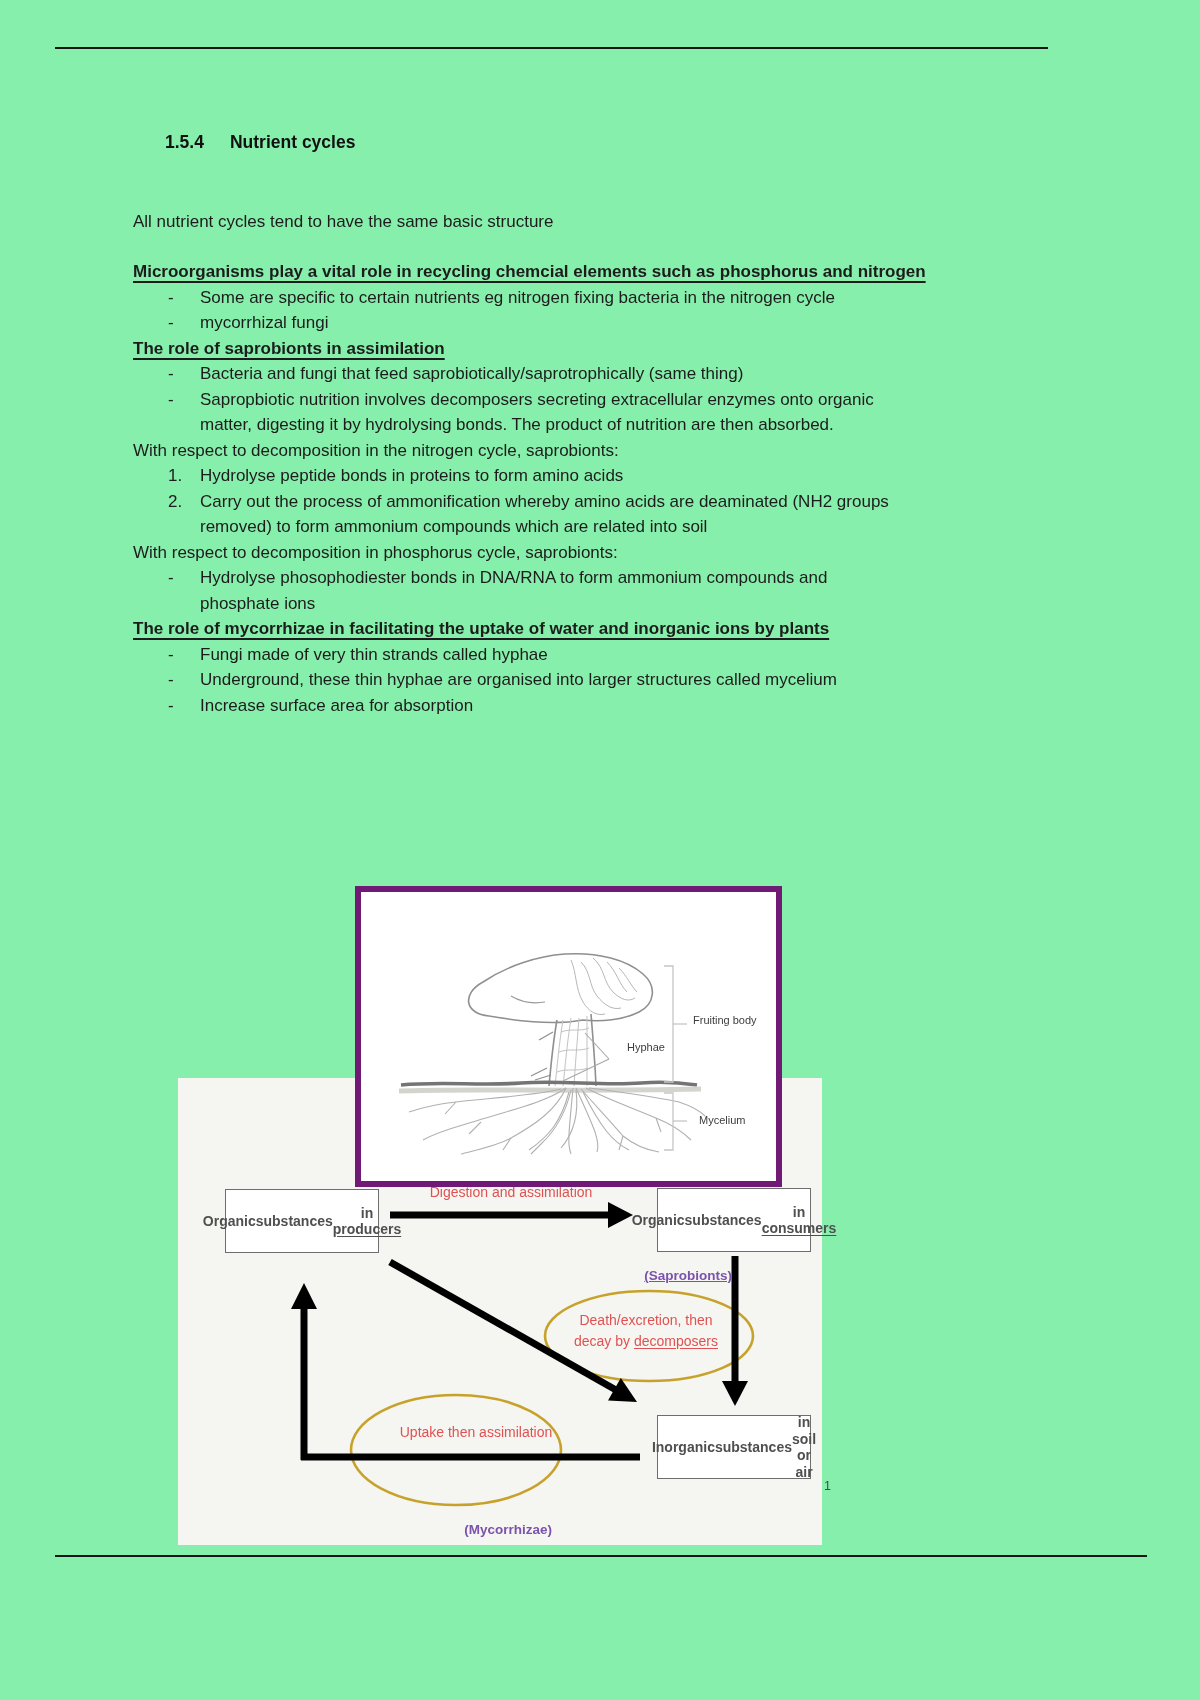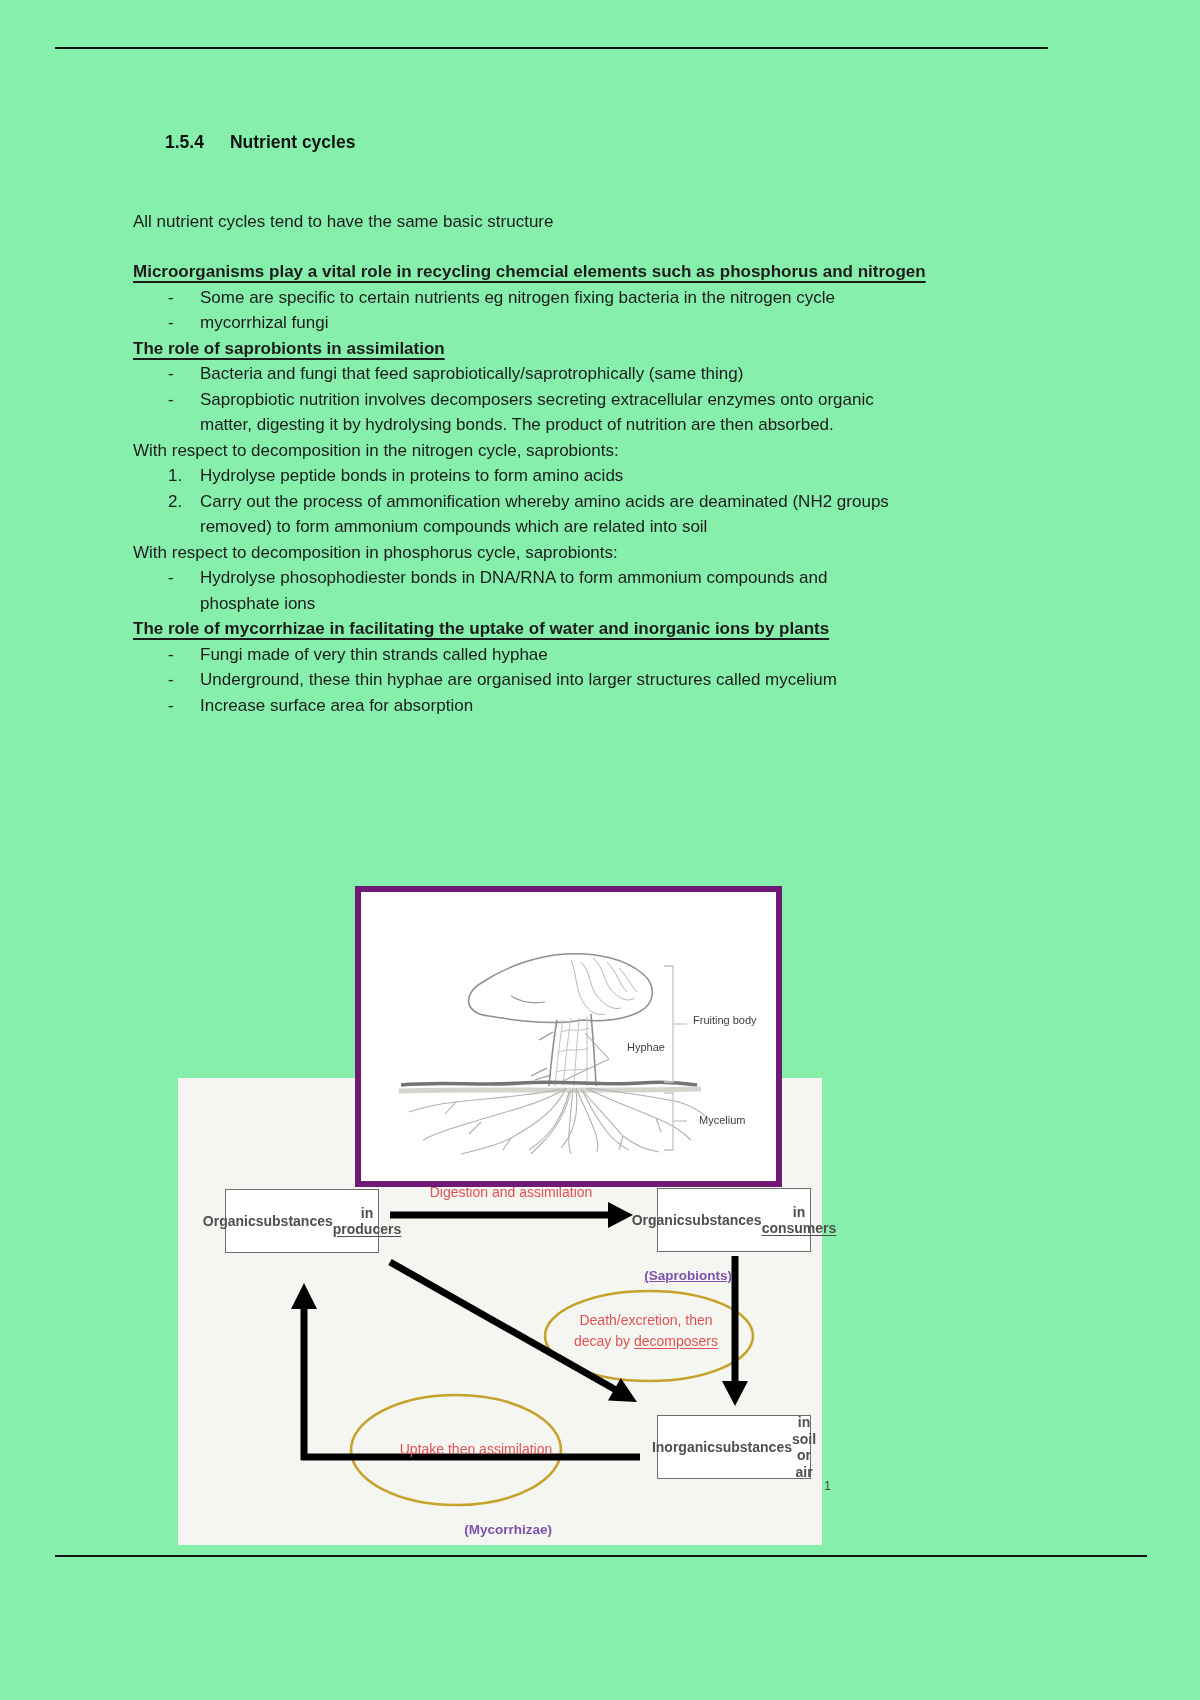--- a/index.html
+++ b/index.html
@@ -36,21 +36,21 @@
         font-size:14px;font-weight:bold;color:#4f4f4f;line-height:16.5px;text-align:center;}
   .cbox u, .diagram-red u{text-underline-offset:2px;}
   .box-producers{left:47px;top:111px;}
   .box-consumers{left:479px;top:110px;}
   .box-inorganic{left:479px;top:337px;}
   .diagram-red{position:absolute;color:#e05252;font-size:14px;text-align:center;line-height:21px;}
   .diagram-purple{position:absolute;color:#7b52ad;font-size:13.5px;font-weight:600;text-align:right;}
   .lbl-digestion{left:233px;top:104px;width:200px;}
   .lbl-saprobionts{left:394px;top:190px;width:160px;}
   .lbl-death{left:358px;top:232px;width:220px;}
-  .lbl-uptake{left:174px;top:361px;width:200px;padding-left:24px;}
+  .lbl-uptake{left:174px;top:344px;width:200px;padding-left:24px;}
   .lbl-mycorrhizae{left:174px;top:444px;width:200px;}
   .pagenum{position:absolute;left:824px;top:1479px;font-size:12.5px;color:#4a4a4a;}
 </style>
 </head>
 <body>
 
 <div class="page">
   <div class="rule top"></div>
   <div class="rule bottom"></div>
 

